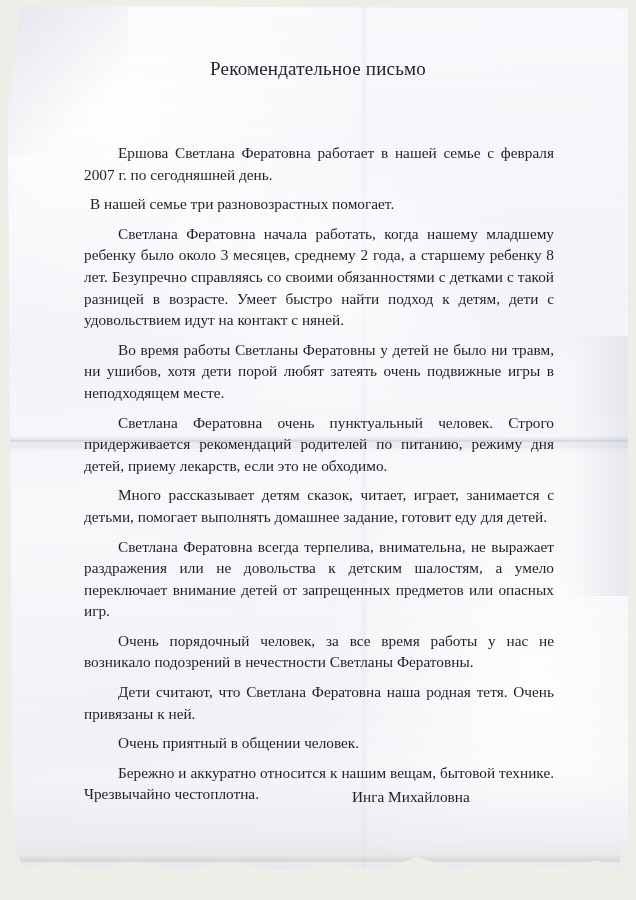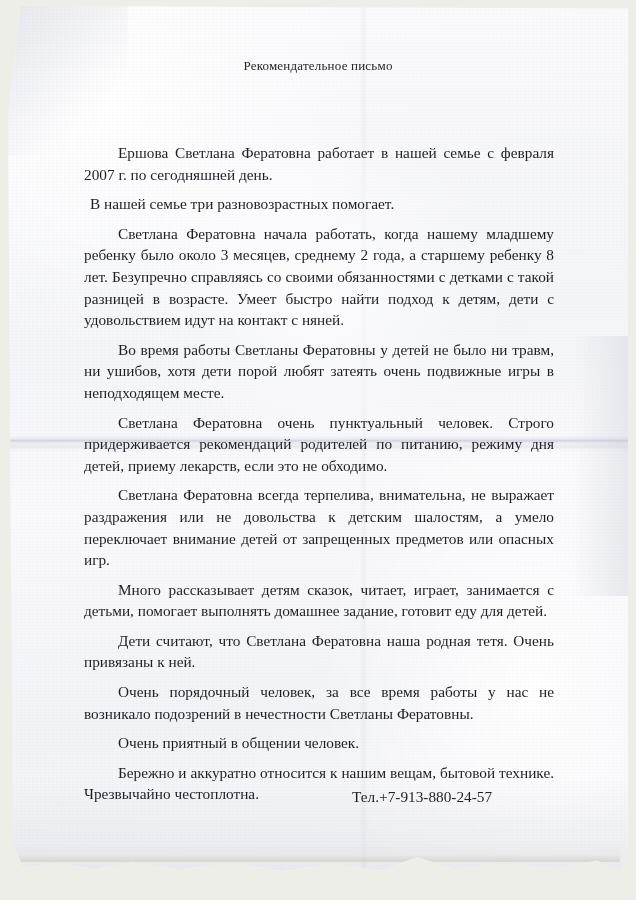--- a/index.html
+++ b/index.html
@@ -113,21 +113,21 @@
     height: 872px;
     color: #1b1b22;
   }
 
   .doc-title {
     position: absolute;
     left: 0;
     right: 0;
     top: 52px;
     text-align: center;
-    font-size: 13px;
+    font-size: 19px;
     letter-spacing: 0.2px;
     color: #23232c;
   }
 
   .body-text {
     position: absolute;
     left: 68px;
     top: 128px;
     width: 486px;
     font-size: 15.3px;
@@ -189,30 +189,30 @@
     <div id="content">
 
       <div class="doc-title">Рекомендательное письмо</div>
 
       <div class="body-text">
         <p>Ершова Светлана Фератовна работает  в нашей семье  с февраля 2007 г. по сегодняшней день.</p>
         <p class="noindent">В нашей семье три разновозрастных помогает.</p>
         <p>Светлана Фератовна начала работать, когда нашему младшему ребенку было около 3 месяцев, среднему 2 года, а старшему ребенку 8 лет. Безупречно справляясь со своими обязанностями с детками с такой разницей в возрасте. Умеет быстро найти подход к детям, дети с удовольствием идут  на контакт с няней.</p>
         <p>Во время работы Светланы Фератовны у детей не было ни травм, ни ушибов, хотя дети порой любят затеять очень подвижные игры в неподходящем месте.</p>
         <p>Светлана Фератовна очень пунктуальный человек. Строго придерживается рекомендаций родителей по питанию, режиму дня детей,  приему лекарств, если это не обходимо.</p>
+        <p>Много рассказывает детям сказок, читает, играет, занимается с детьми, помогает выполнять домашнее задание, готовит еду для детей.</p>
         <p>Светлана Фератовна всегда терпелива, внимательна, не выражает раздражения или не довольства к детским шалостям, а умело переключает внимание детей от запрещенных предметов или опасных игр.</p>
-        <p>Много рассказывает детям сказок, читает, играет, занимается с детьми, помогает выполнять домашнее задание, готовит еду для детей.</p>
+        <p>Очень порядочный человек, за все время работы у нас не возникало подозрений в нечестности Светланы Фератовны.</p>
         <p>Дети считают, что Светлана Фератовна наша родная тетя. Очень привязаны к ней.</p>
-        <p>Очень порядочный человек, за все время работы у нас не возникало подозрений в нечестности Светланы Фератовны.</p>
         <p>Очень приятный в общении человек.</p>
         <p>Бережно и аккуратно относится к нашим вещам, бытовой технике. Чрезвычайно честоплотна.</p>
       </div>
 
       <div class="signature">
-        <div>Тел.+7-913-880-24-57</div>
+        <div>Инга Михайловна</div>
       </div>
 
     </div>
 
     <div id="fringe"></div>
   </div>
 
 </div>
 
 </body></html>

